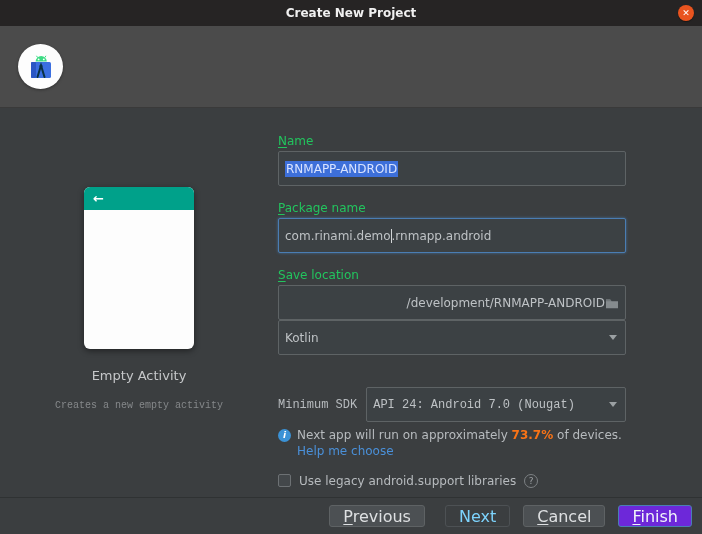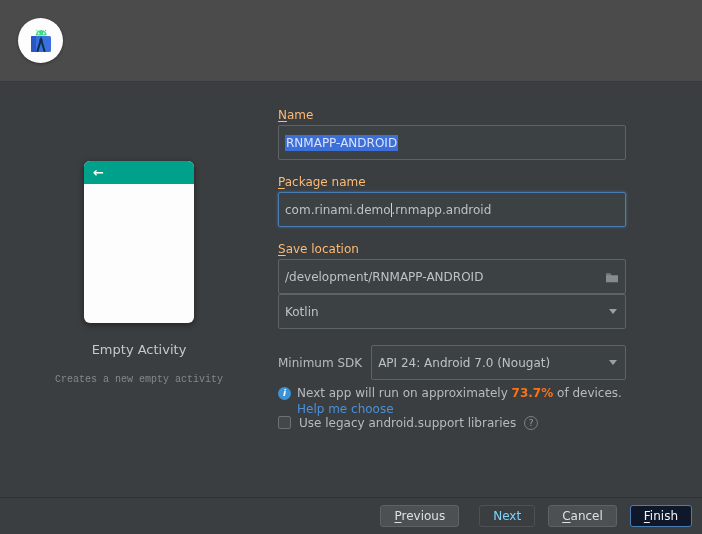--- a/index.html
+++ b/index.html
@@ -30,71 +30,77 @@
 
   .preview-panel { position:absolute; left:0; top:0; width:278px; text-align:center; }
   .phone-card { width:110px; height:162px; margin:79px auto 0; background:#fdfdfd;
                 border-radius:6px; overflow:hidden; box-shadow:0 2px 6px rgba(0,0,0,.45); }
   .phone-bar { height:23px; background:#00a18a; display:flex; align-items:center; padding-left:9px; }
   .back-arrow { color:#ffffff; font-size:13px; font-weight:bold; line-height:1; }
   .preview-title { margin-top:19px; font-size:13px; color:#c5c7c9; }
   .preview-sub { margin-top:17px; font-size:10px; color:#85888a;font-family:Liberation Mono, monospace; }
 
   .form-panel { position:absolute; left:278px; top:0; width:348px; }
-  .field-label { font-size:12px; color:#fdba74; margin:15px 0 3px; }
+  .field-label { font-size:12px; color:#22c55e; margin:15px 0 3px; }
   .field-label.first { margin-top:26px; }
   .mn { text-decoration:underline; text-underline-offset:2px; }
 
   .text-field { height:35px; width:100%; background:#3c4144; border:1px solid #5e6365;
                 border-radius:2px; display:flex; align-items:center; padding:0 6px;
                 font-size:12px; color:#bec2c5; }
   .text-field.focused { border-color:#4a7db3; box-shadow:0 0 3px rgba(74,125,179,.8); }
   .selection { background:#3d6fd9; color:#d9e3ff; padding:1px 1px; }
   .caret { display:inline-block; width:1px; height:14px; background:#d2d5d7; vertical-align:middle; }
 
-  .field-with-button { justify-content:space-between; }
+  .field-with-button { justify-content:flex-end; }
   .folder-btn { display:flex; align-items:center; cursor:pointer; }
 
   .combo { justify-content:space-between; cursor:pointer; }
   .combo-arrow { width:0; height:0; border-left:4px solid transparent; border-right:4px solid transparent;
                  border-top:5px solid #9ba0a3; margin-right:2px; }
 
-  .sdk-row { display:flex; align-items:center; margin-top:16px; }
+  .sdk-row { display:flex; align-items:center; margin-top:32px;font-family:Liberation Mono, monospace; }
   .sdk-label { font-size:12px; color:#b7bbbe; margin-right:9px; white-space:nowrap; }
   .sdk-row .combo { flex:1; }
 
   .info-row { display:flex; align-items:flex-start; margin-top:6px; font-size:12px; color:#b7bbbe; }
   .info-icon { flex:0 0 13px; width:13px; height:13px; border-radius:50%; background:#3b92d6; color:#fff;
                font-size:9px; font-weight:bold; text-align:center; line-height:13px; margin:1px 6px 0 0;
                font-style:italic; }
   .info-strong { font-weight:bold; color:#f97316; }
   .help-link { margin:2px 0 0 19px; font-size:12px; color:#4a90d9; cursor:pointer; width:fit-content; }
 
-  .checkbox-row { display:flex; font-size:12px; color:#b7bbbe; }
+  .checkbox-row { display:flex; margin-top:16px; font-size:12px; color:#b7bbbe; }
   .checkbox { width:13px; height:13px; background:#43474a; border:1px solid #6d7174; border-radius:2px;
               margin-right:8px; cursor:pointer; }
   .help-circle { width:14px; height:14px; border:1px solid #7d8184; border-radius:50%; color:#9da1a4;
                  font-size:9px; text-align:center; line-height:12px; margin-left:8px; cursor:pointer; }
 
   
   .footer { height:37px; flex:0 0 37px; background:#3b3e40; border-top:1px solid #2f3233;
             display:flex; align-items:center; justify-content:flex-end; padding-right:10px; }
-  .btn { height:22px; padding:0 13px; margin-left:13px; font-size:12px; border-radius:3px;
+  .btn { height:22px; padding:0 13px; margin-left:13px; font-size:16px; border-radius:3px;
          background:#4c5053; border:1px solid #5e6264; color:#dee0e2; cursor:pointer;
          font-family:inherit; }
   .btn.disabled { background:transparent; border-color:#4d5154; color:#7dd3fc; cursor:default; }
-  .btn.primary { background:#0f172a; border-color:#4a7eb3; color:#f1f5f9; }
+  .btn.primary { background:#6d28d9; border-color:#4a7eb3; color:#f1f5f9; }
   .btn.prev { margin-left:0; }
   .btn.next { margin-left:20px; }
 </style>
 </head>
 <body>
 
 <div class="window">
 
+  <div class="titlebar">
+    <span class="titlebar-title">Create New Project</span>
+    <div class="close-btn">
+      <span>✕</span>
+    </div>
+  </div>
 
   <div class="header">
     <div class="app-icon-circle">
       <svg width="28" height="28" viewBox="0 0 28 28">
         <rect x="4" y="9" width="20" height="16" rx="1.5" fill="#3b6fe0"></rect>
         <rect x="4" y="9" width="5" height="16" rx="1" fill="#2b57c4"></rect>
         <path d="M8.6 8.6 a5.6 5.6 0 0 1 11.2 0 z" fill="#3ddc84"></path>
         <line x1="10.6" y1="4.6" x2="9.5" y2="2.8" stroke="#3ddc84" stroke-width="1"></line>
         <line x1="17.8" y1="4.6" x2="18.9" y2="2.8" stroke="#3ddc84" stroke-width="1"></line>
         <circle cx="11.6" cy="6.4" r="0.9" fill="#ffffff"></circle>

